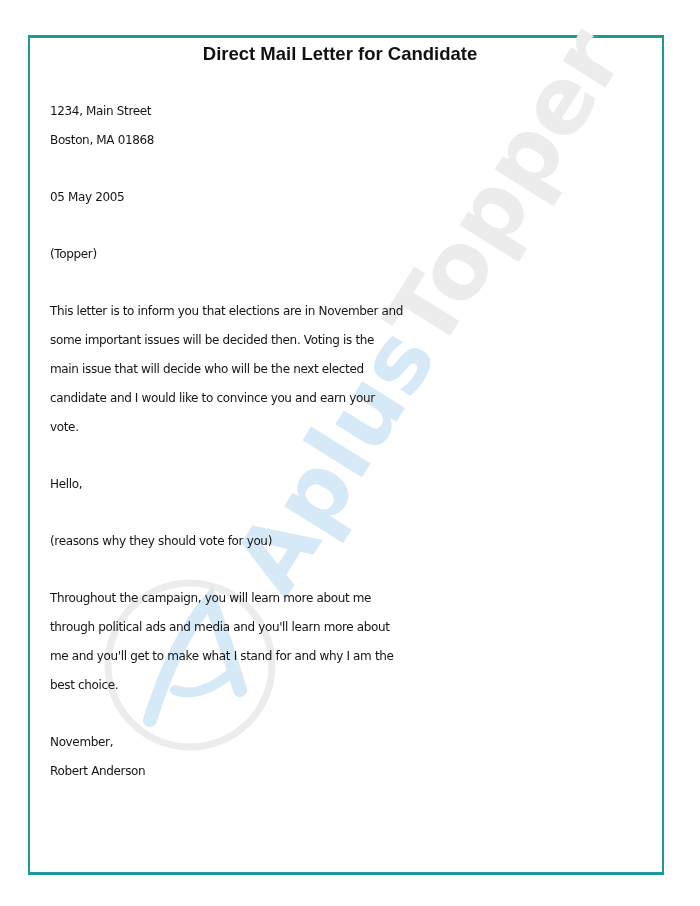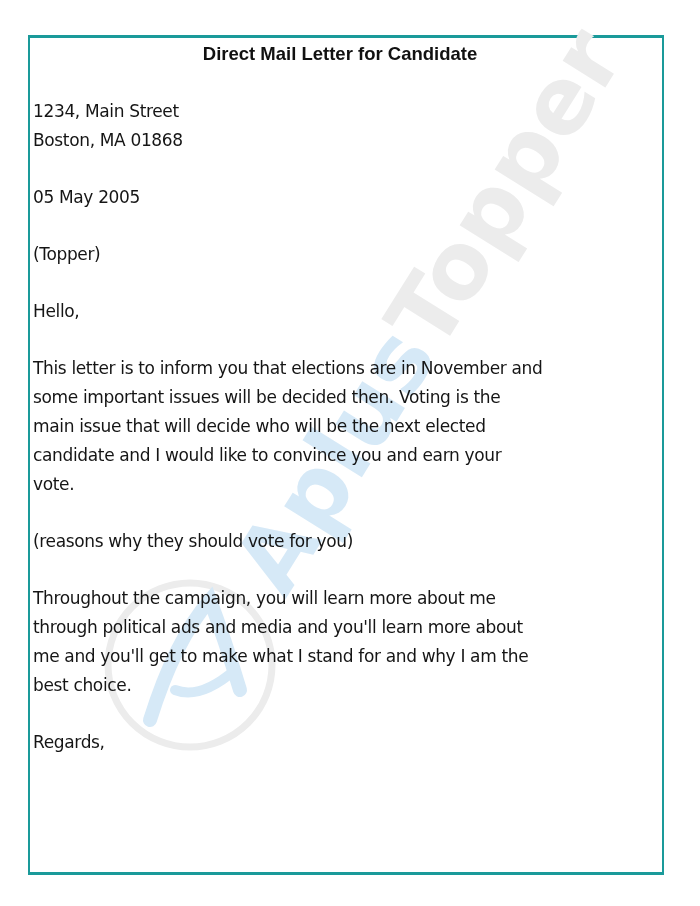--- a/index.html
+++ b/index.html
@@ -40,25 +40,25 @@
       top: 43px;
       text-align: center;
       font-family: "Liberation Sans", sans-serif;
       font-weight: bold;
       font-size: 18.5px;
       color: #111;
       z-index: 2;
     }
     .content {
       position: absolute;
-      left: 33px;
+      left: 50px;
       top: 97px;
       width: 600px;
       font-family: "DejaVu Sans", sans-serif;
-      font-size: 17px;
+      font-size: 12px;
       line-height: 29px;
       letter-spacing: -0.35px;
       z-index: 2;
       color: #151515;
     }
     .content p {
       margin: 0 0 28px 0;
       white-space: pre-line;
     }
     .content p.tight { margin-bottom: 0; }
@@ -79,25 +79,26 @@
   </text>
 </svg>
 
 <div class="title">Direct Mail Letter for Candidate</div>
 
 <div class="content">
   <p class="tight">1234, Main Street</p>
   <p>Boston, MA 01868</p>
   <p>05 May 2005</p>
   <p>(Topper)</p>
-  <p>Hello,</p>
   <p>This letter is to inform you that elections are in November and
 some important issues will be decided then. Voting is the
 main issue that will decide who will be the next elected
 candidate and I would like to convince you and earn your
 vote.</p>
+  <p>Hello,</p>
   <p>(reasons why they should vote for you)</p>
   <p>Throughout the campaign, you will learn more about me
 through political ads and media and you'll learn more about
 me and you'll get to make what I stand for and why I am the
 best choice.</p>
-  <p class="tight">Regards,</p>
+  <p class="tight">November,</p>
+  <p class="tight">Robert Anderson</p>
 </div>
 
 </body></html>

